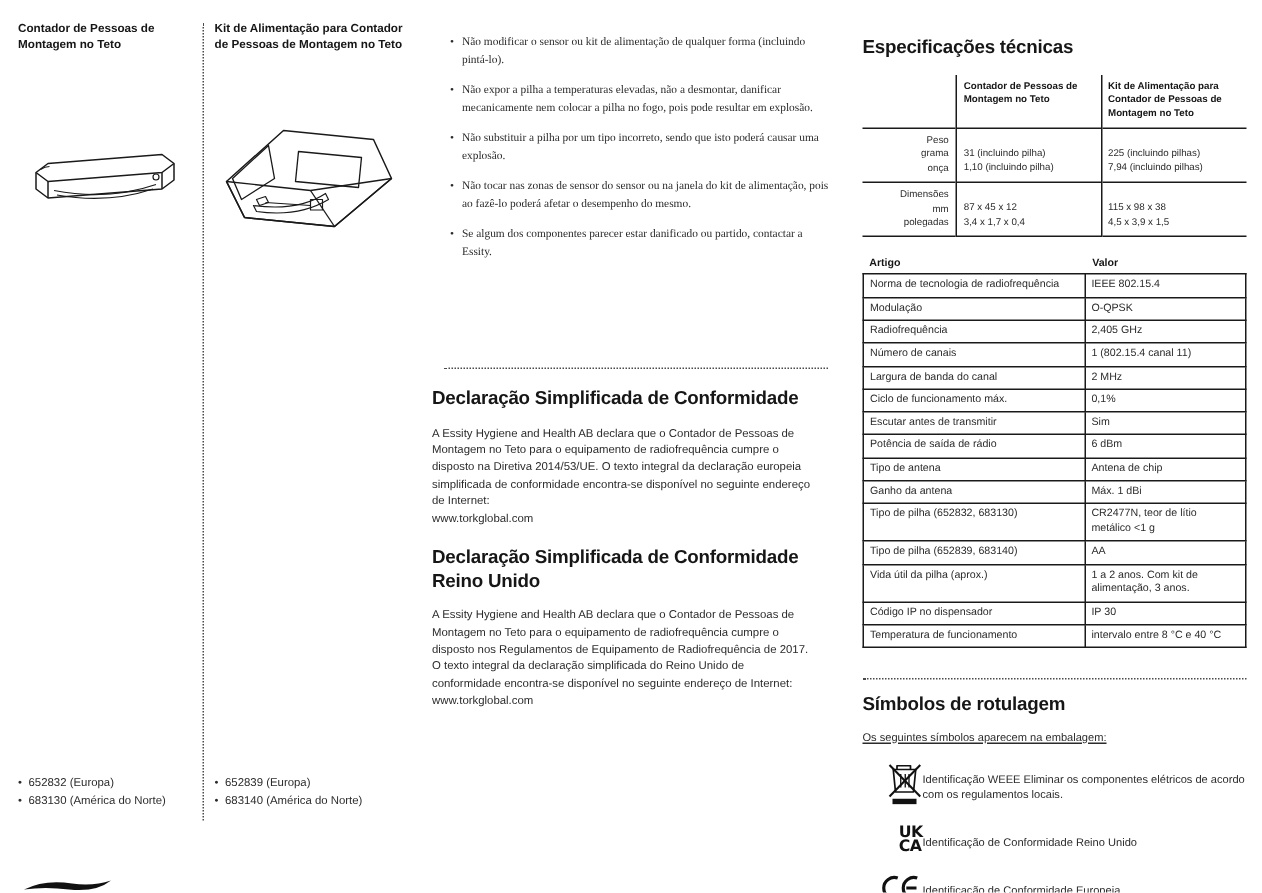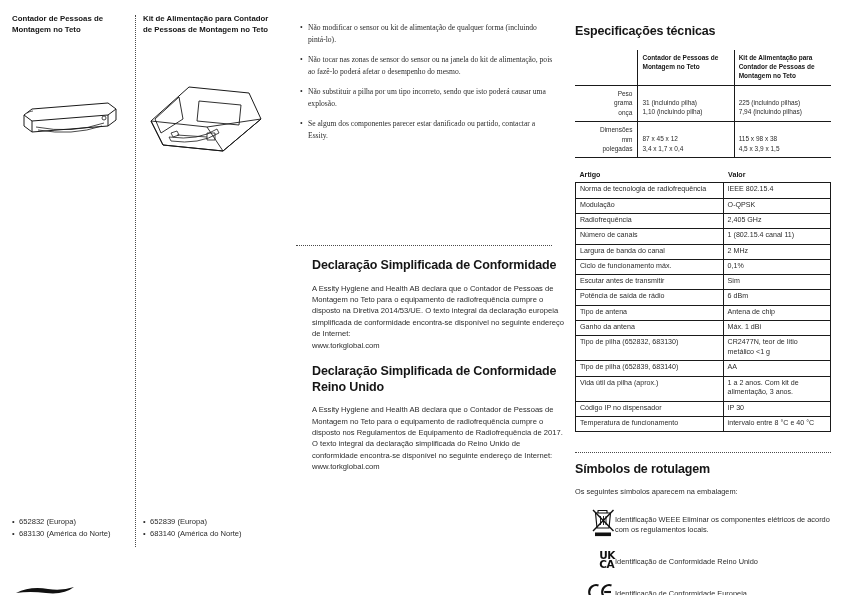--- a/index.html
+++ b/index.html
@@ -99,21 +99,21 @@
     font-family: Liberation Serif, serif;
   }
   ul.warn-list li::before {
     content: "\2022";
     position: absolute;
     left: 0;
     top: 0;
   }
   #warn-divider { position: absolute; left: 296px; top: 245px; width: 256px; }
 
-  #col-decl { left: 312px; top: 258px; width: 255px; }
+  #col-decl { left: 288px; top: 258px; width: 255px; }
   .decl-block { margin-bottom: 13px; }
   .decl-block .h2 { margin-bottom: 9px; }
 
   
   #col-spec { left: 575px; top: 24px; width: 256px; }
   #col-spec .h2 { margin-bottom: 10px; }
 
   table { border-collapse: collapse; width: 100%; }
 
   
@@ -164,21 +164,21 @@
     vertical-align: top;
   }
   table.t-spec td.k { width: 150px; }
   table.t-spec td.v { width: 106px; }
 
   #spec-divider { position: absolute; left: 575px; top: 452px; width: 256px; }
 
   
   #col-sym { left: 575px; top: 462px; width: 260px; }
   #col-sym .h2 { margin-bottom: 9px; }
-  .sym-intro { font-size: 7.4px; color: #2b2b2b; margin-bottom: 12px; }
+  .sym-intro { font-size: 7.4px; color: #2b2b2b; margin-bottom: 12px; text-decoration: underline; }
   .sym-row {
     display: flex;
     align-items: flex-start;
     margin-bottom: 13px;
   }
   .sym-glyph {
     width: 40px;
     flex: 0 0 40px;
     display: flex;
     justify-content: flex-end;
@@ -256,22 +256,23 @@
     <svg width="62" height="26" viewBox="0 0 62 26">
       <path d="M2 7 Q16 0 34 3 Q48 5 60 1 Q50 9 32 7 Q16 5 2 7 Z" fill="#111"></path>
       <rect x="2" y="9" width="56" height="15" rx="2.5" fill="#111"></rect>
       <text x="30" y="21" font-family="DejaVu Sans, sans-serif" font-size="12.5" font-weight="bold" fill="#fff" text-anchor="middle" letter-spacing="0.2">TORK</text>
     </svg>
   </div>
 
   <div class="col" id="col-warn">
     <ul class="warn-list">
       <li>Não modificar o sensor ou kit de alimentação de qualquer forma (incluindo pintá-lo).</li>
+      <li>Não expor a pilha a temperaturas elevadas, não a desmontar, danificar mecanicamente nem colocar a pilha no fogo, pois pode resultar em explosão.</li>
+      <li>Não substituir a pilha por um tipo incorreto, sendo que isto poderá causar uma explosão.</li>
       <li>Não tocar nas zonas de sensor do sensor ou na janela do kit de alimentação, pois ao fazê-lo poderá afetar o desempenho do mesmo.</li>
-      <li>Não substituir a pilha por um tipo incorreto, sendo que isto poderá causar uma explosão.</li>
       <li>Se algum dos componentes parecer estar danificado ou partido, contactar a Essity.</li>
     </ul>
   </div>
 
   <div id="warn-divider" class="dotted-h"></div>
 
   <div class="col" id="col-decl">
     <div class="decl-block">
       <div class="h2">Declaração Simplificada de Conformidade</div>
       <div class="body-txt">A Essity Hygiene and Health AB declara que o Contador de Pessoas de Montagem no Teto para o equipamento de radiofrequência cumpre o disposto na Diretiva 2014/53/UE. O texto integral da declaração europeia simplificada de conformidade encontra-se disponível no seguinte endereço de Internet:</div>

